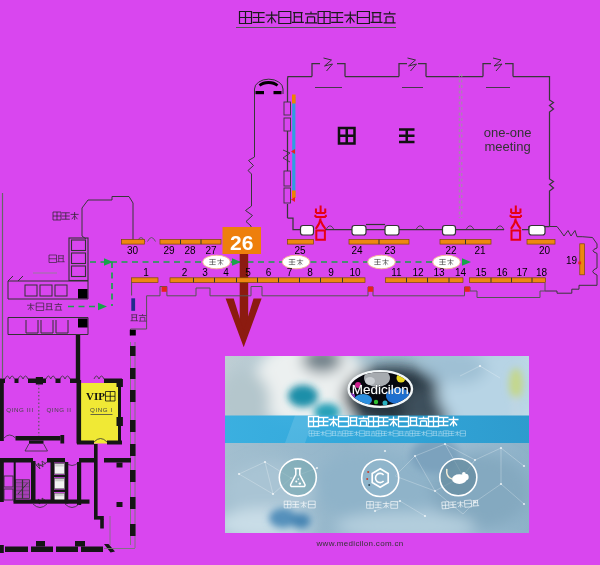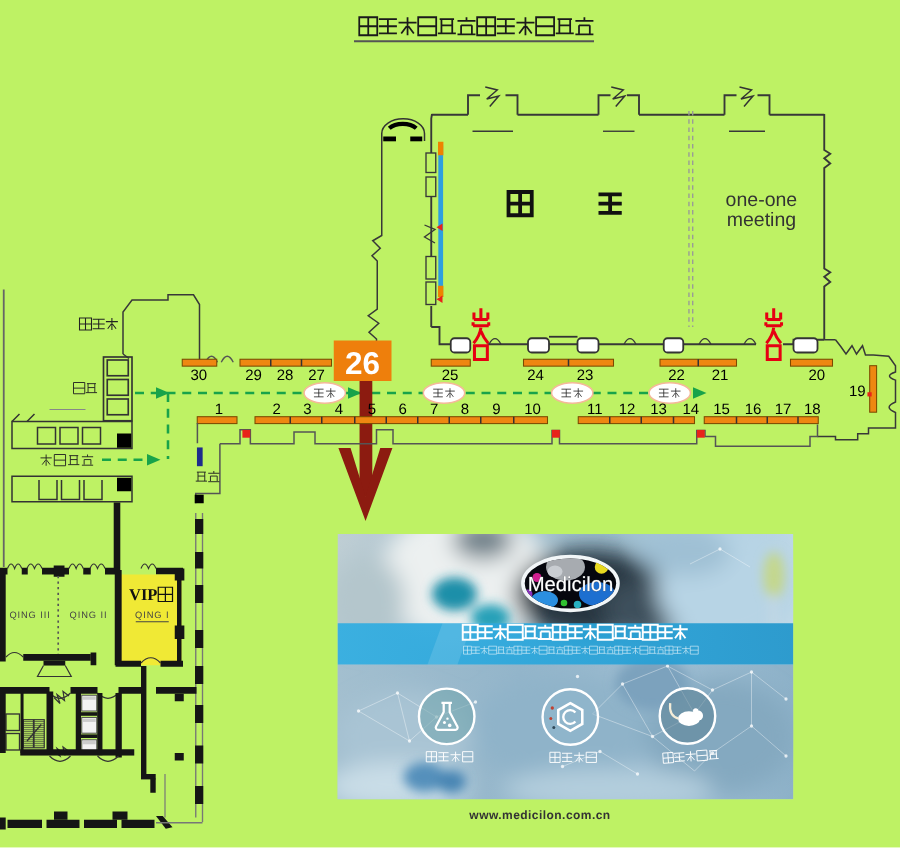--- a/index.html
+++ b/index.html
@@ -1,21 +1,21 @@
 <!DOCTYPE html>
 <html><head>
 <meta charset="utf-8">
 <style>
 html,body{margin:0;padding:0;background:#fff;}
-#page{position:relative;width:600px;height:565px;overflow:hidden;background:#bef264;
+#page{position:relative;width:600px;height:565px;overflow:hidden;background:#d946ef;
 font-family:"Liberation Sans",sans-serif;}
 #plan{position:absolute;left:0;top:0;}
 #banner{position:absolute;left:205px;top:356px;width:304px;height:177px;overflow:hidden;padding-left:20px;}
 #weburl{position:absolute;left:260px;top:539px;width:200px;text-align:center;
-font-size:8px;font-weight:bold;color:#333;letter-spacing:0.3px;}
+font-size:8px;font-weight:normal;color:#333;letter-spacing:0.3px;}
 </style>
 </head>
 <body>
 <div id="page">
 
 <svg id="plan" width="600" height="565" viewBox="0 0 600 565">
 
 <g>
 <g stroke="#1a1a1a" fill="none" stroke-width="0.98">
           <path transform="translate(239.50 11.50) scale(1.200)" d="M0 0 H10 V10 H0 Z M5 0 V10 M0 5 H10"></path>

